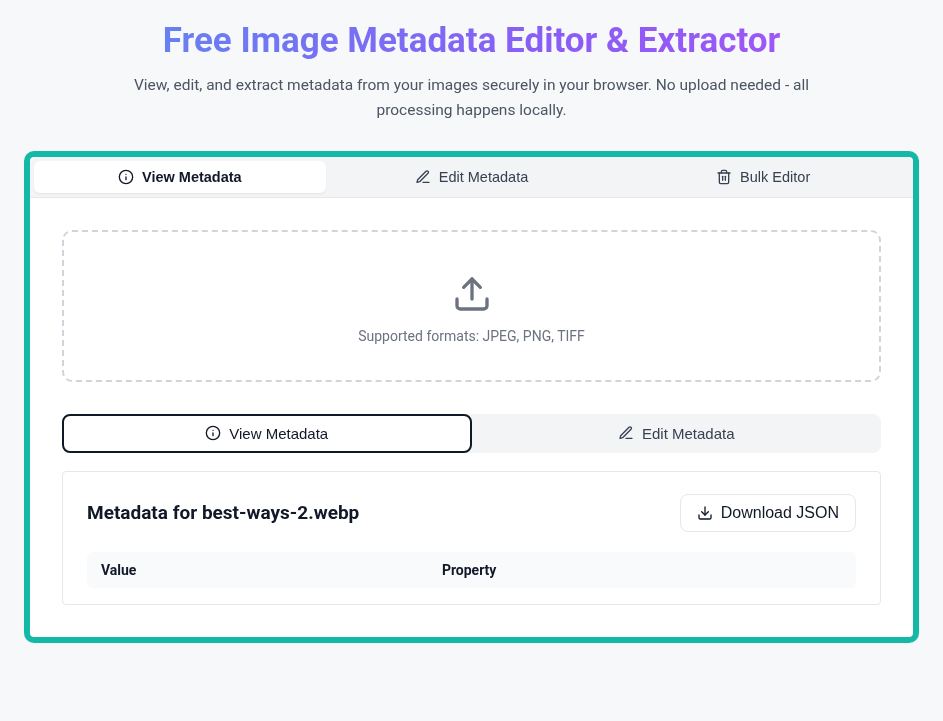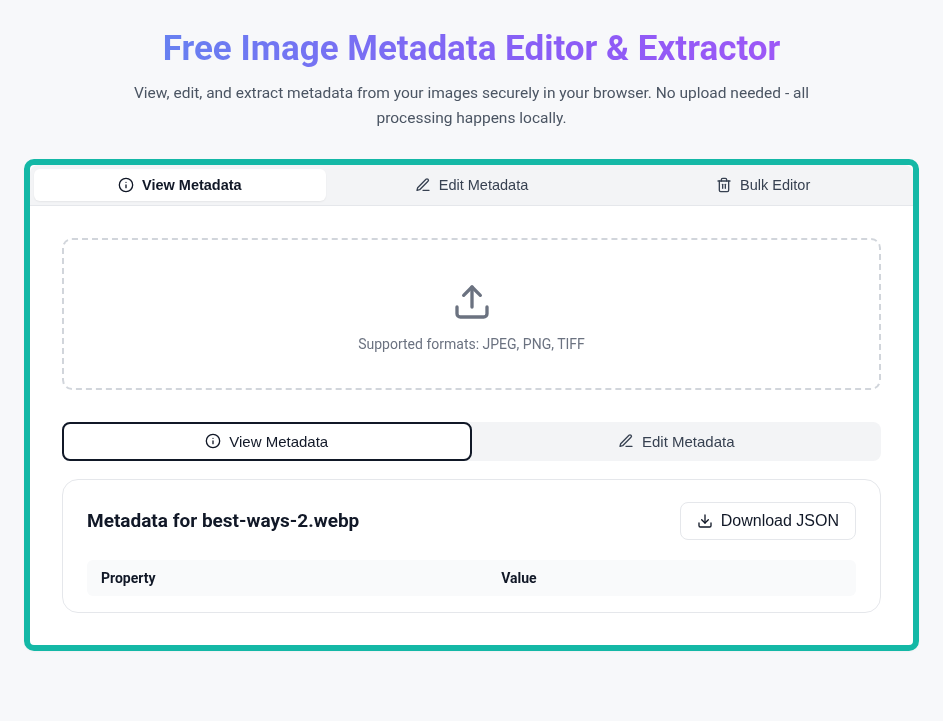--- a/index.html
+++ b/index.html
@@ -24,21 +24,20 @@
     }
     .title {
       font-size: 35px;
       font-weight: 700;
       background: linear-gradient(90deg, #5b8def 0%, #8b5cf6 60%, #a855f7 100%);
       -webkit-background-clip: text;
       background-clip: text;
       -webkit-text-fill-color: transparent;
       color: transparent;
       margin-bottom: 12px;
-      margin-top: 8px;
     }
     .subtitle {
       font-size: 15.5px;
       color: #4b5563;
       line-height: 1.6;
       max-width: 700px;
       margin: 2px auto;
     }
     .card {
       background: #fff;
@@ -131,21 +130,21 @@
       border: 2px solid transparent;
     }
     .sub-tab.active {
       background: #fff;
       border: 2px solid #111827;
       color: #111827;
       font-weight: 500;
     }
     .meta-card {
       border: 1px solid #e5e7eb;
-      border-radius: 16px;
+      border-radius: 4px;
       padding: 22px 24px 16px 24px;
     }
     .meta-head {
       display: flex;
       align-items: center;
       justify-content: space-between;
       margin-bottom: 20px;
     }
     .meta-title {
       font-size: 19px;
@@ -260,19 +259,19 @@
           <button class="download-btn">
             <svg class="dl-icon" viewBox="0 0 24 24" fill="none" stroke="currentColor" stroke-width="2" stroke-linecap="round" stroke-linejoin="round">
                 <path d="M21 15v4a2 2 0 0 1-2 2H5a2 2 0 0 1-2-2v-4"></path>
                 <polyline points="7 10 12 15 17 10"></polyline>
                 <line x1="12" x2="12" y1="15" y2="3"></line>
               </svg>
             <span>Download JSON</span>
           </button>
         </div>
         <div class="table-head">
+          <div class="th th-val">Value</div>
           <div class="th th-prop">Property</div>
-          <div class="th th-val">Value</div>
         </div>
       </div>
     </div>
   </div>
 </div>
 
 </body></html>

